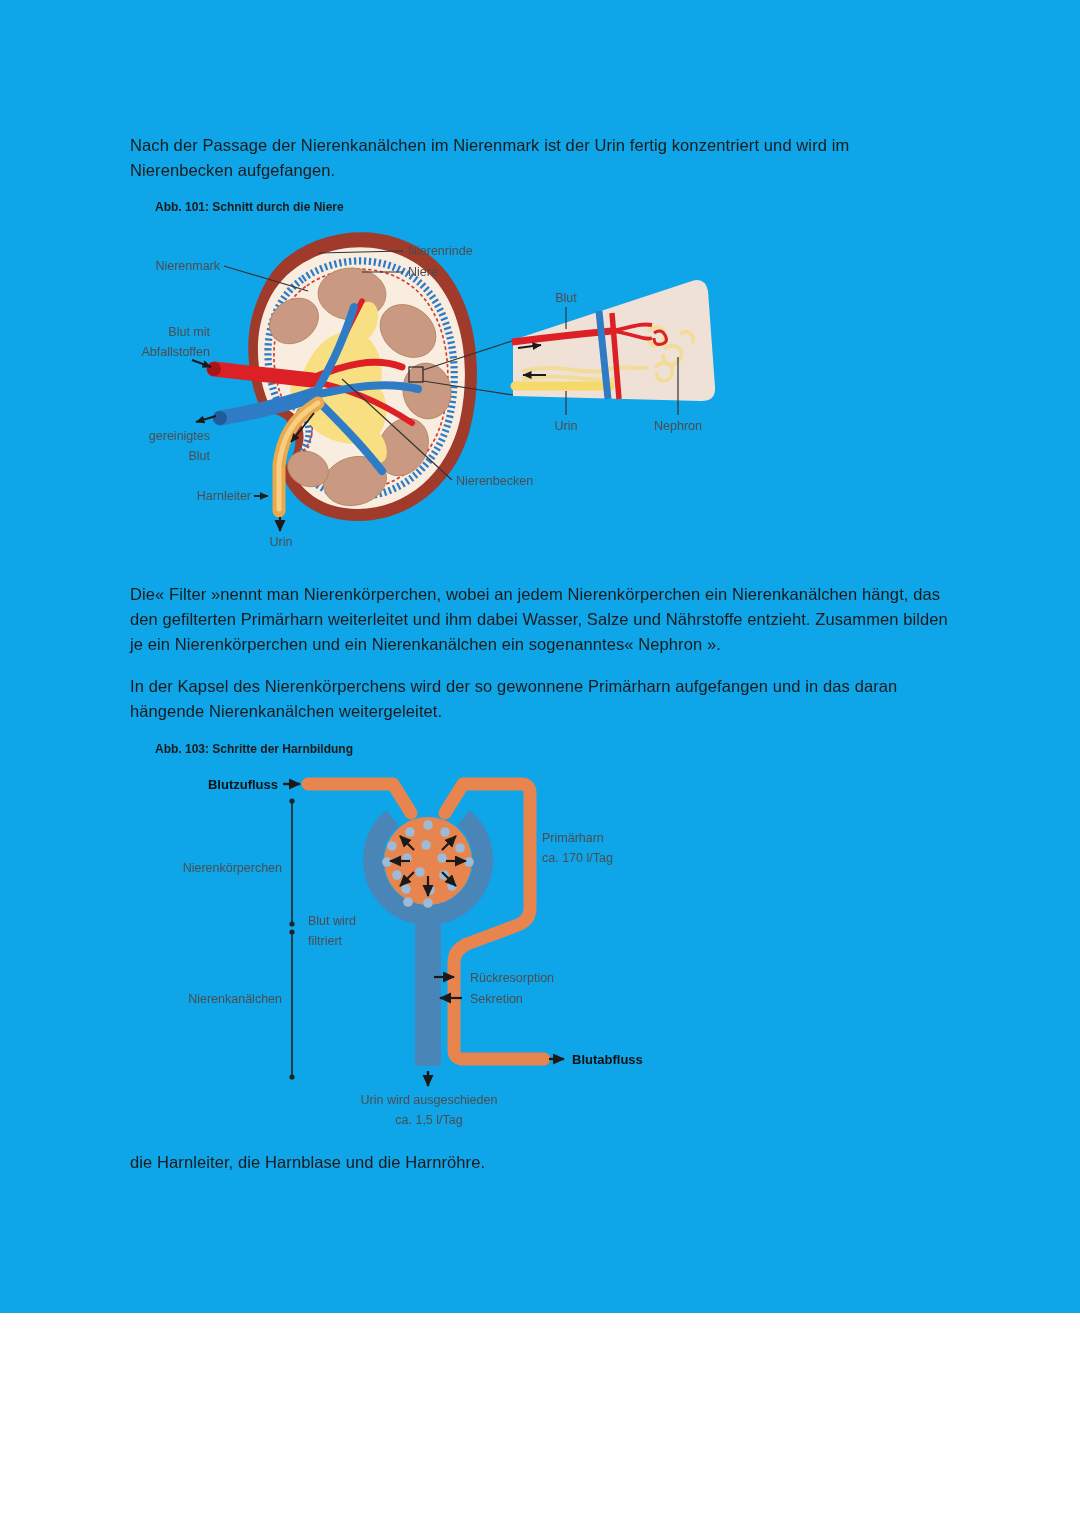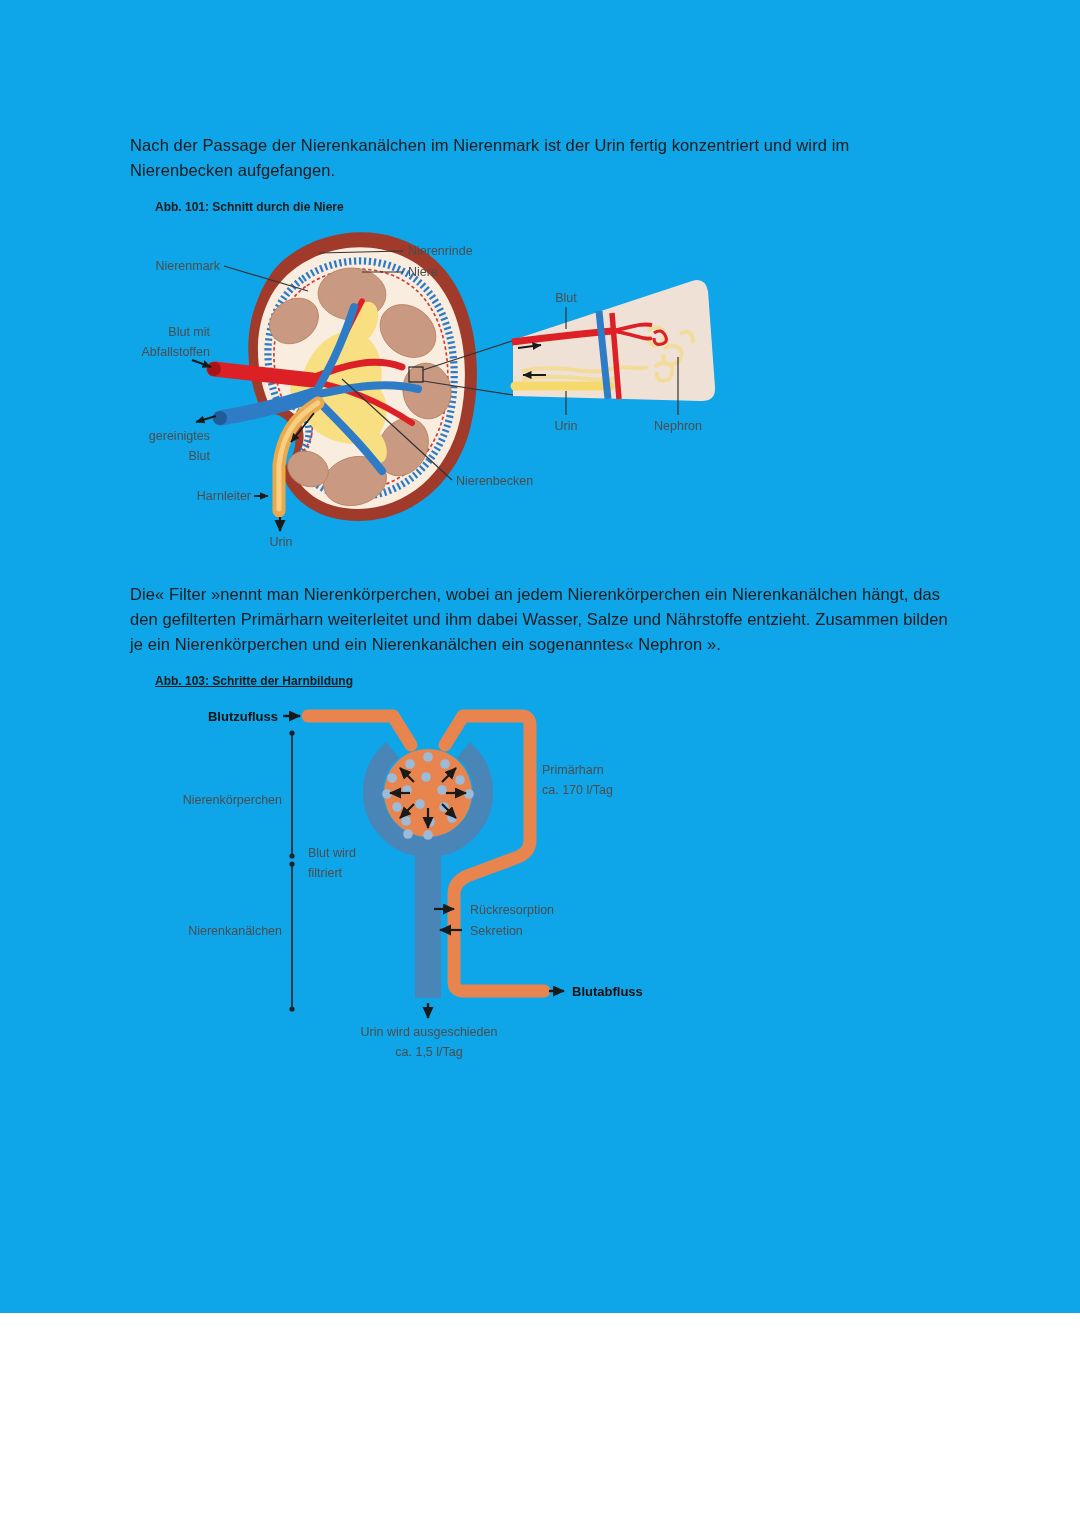--- a/index.html
+++ b/index.html
@@ -11,21 +11,21 @@
   .content { padding:133px 130px 0 130px; }
   .para {
     width:820px; font-size:16.5px; line-height:1.52; color:#1b1b1b;
     margin-bottom:17px; letter-spacing:0.1px;
   }
   figure { margin:0; }
   .fig-caption {
     font-size:12px; font-weight:bold; color:#1a1a1a; margin:4px 0 5px 15px;
   }
   .fig1-wrap { margin:10px 0 18px 10px; }
-  .fig2-wrap { margin:14px 0 14px 10px;text-decoration:underline; }
+  .fig2-wrap { margin:14px 0 14px 10px; }
   .fig-svg { display:block; }
   .flabel { font-family:"Liberation Sans",sans-serif; font-size:12.5px; fill:#4d4d4d; }
   .fbold  { font-family:"Liberation Sans",sans-serif; font-size:13px; font-weight:bold; fill:#111111; }
   .leader { stroke:#333333; stroke-width:1.2; fill:none; }
   .blk    { stroke:#1a1a1a; fill:none; }
 </style>
 </head>
 <body>
 
 <div class="page">
@@ -160,20 +160,21 @@
           <path class="leader" d="M 426,172 L 426,196"></path>
           <text class="flabel" x="426" y="211" text-anchor="middle">Urin</text>
 
           <path class="leader" d="M 538,138 L 538,196"></path>
           <text class="flabel" x="538" y="211" text-anchor="middle">Nephron</text>
         </g>
       </svg>
     </figure>
 
     <p class="para">Die« Filter »nennt man Nierenkörperchen, wobei an jedem Nierenkörperchen ein Nierenkanälchen hängt, das den gefilterten Primärharn weiterleitet und ihm dabei Wasser, Salze und Nährstoffe entzieht. Zusammen bilden je ein Nierenkörperchen und ein Nierenkanälchen ein sogenanntes« Nephron ».</p>
+    <p class="para">In der Kapsel des Nierenkörperchens wird der so gewonnene Primärharn aufgefangen und in das daran hängende Nierenkanälchen weitergeleitet.</p>
 
     <figure class="fig2-wrap">
       <figcaption class="fig-caption">Abb. 103: Schritte der Harnbildung</figcaption>
       <svg class="fig-svg" width="520" height="375" viewBox="0 0 520 375">
 
         <g fill="none" stroke="#E8854F" stroke-width="13" stroke-linecap="round" stroke-linejoin="round">
           <path d="M 168,23 L 253,23 L 271,52"></path>
           <path d="M 305,52 L 323,23 L 381,23 Q 390,23 390,32 L 390,147 Q 390,159 378,164 L 327,183 Q 314,189 314,201 L 314,289 Q 314,298 323,298 L 404,298"></path>
         </g>
 
@@ -243,15 +244,16 @@
           <text class="flabel" x="402" y="101">ca. 170 l/Tag</text>
           <text class="flabel" x="330" y="221">Rückresorption</text>
           <text class="flabel" x="330" y="242">Sekretion</text>
           <text class="fbold" x="432" y="303">Blutabfluss</text>
           <text class="flabel" x="289" y="343" text-anchor="middle">Urin wird ausgeschieden</text>
           <text class="flabel" x="289" y="363" text-anchor="middle">ca. 1,5 l/Tag</text>
         </g>
       </svg>
     </figure>
 
+    <p class="para">die Harnleiter, die Harnblase und die Harnröhre.</p>
 
   </div>
 </div>
 
 </body></html>

